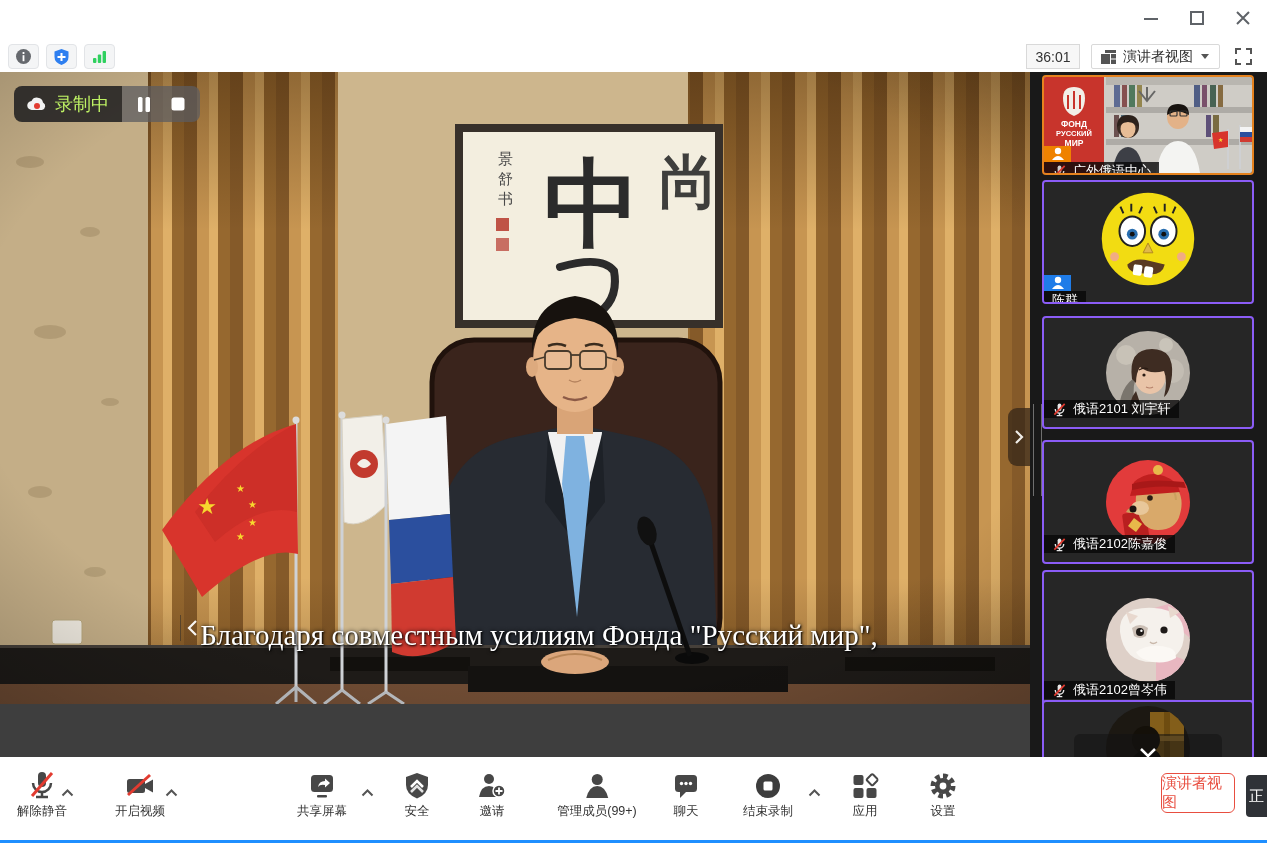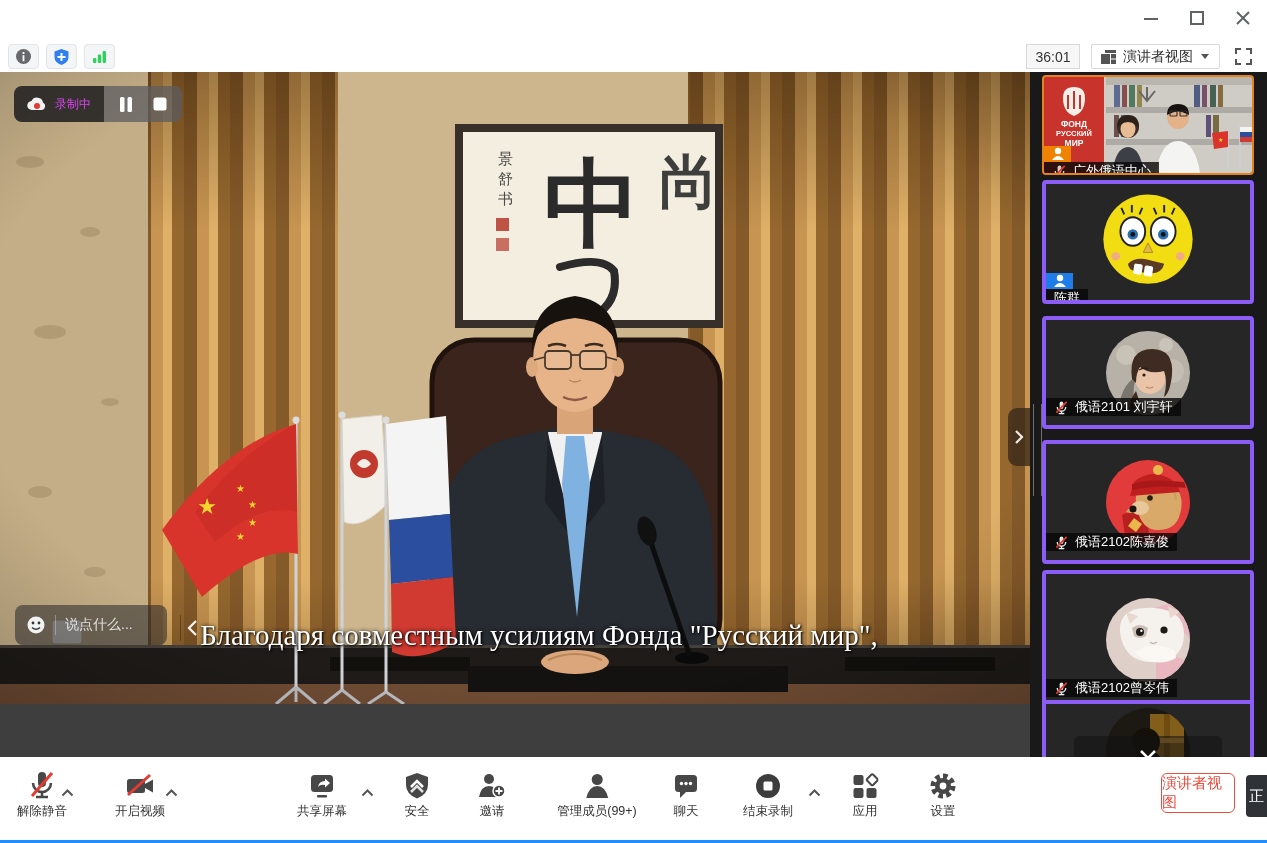--- a/index.html
+++ b/index.html
@@ -29,21 +29,21 @@
   .fs-btn { width:24px; height:24px; display:flex; align-items:center; justify-content:center; }
 
   
   .main-video { position:absolute; left:0; top:72px; width:1030px; height:632px;
     background:#000; overflow:hidden; }
   .letterbox { position:absolute; left:0; top:704px; width:1030px; height:53px; background:#3e3e3e; }
 
   .rec-pill { position:absolute; left:14px; top:14px; height:36px; display:flex;
     border-radius:8px; overflow:hidden; }
   .rec-left { background:rgba(28,28,30,0.85); display:flex; align-items:center; gap:8px; padding:0 13px; }
-  .rec-label { color:#d946ef; font-size:12px; }
+  .rec-label { color:#bef264; font-size:18px; }
   .rec-right { background:rgba(92,92,96,0.75); display:flex; align-items:center; gap:2px; padding:0 6px; }
   .rec-btn { width:32px; height:28px; display:flex; align-items:center; justify-content:center;
     border-radius:4px; }
 
   .subtitle { position:absolute; left:0; right:0; bottom:52px; text-align:center;
     font-family:"Liberation Serif", serif; font-size:29px; color:#fff;
     text-shadow:0 0 4px rgba(0,0,0,.9), 1px 1px 2px rgba(0,0,0,.9); pointer-events:none;padding-left:48px; }
 
   .chat-pill { position:absolute; left:15px; bottom:59px; width:152px; height:40px;
     background:rgba(38,38,42,0.55); border-radius:8px; display:flex; align-items:center;
@@ -56,21 +56,21 @@
   .collapse-handle { position:absolute; right:0; top:336px; width:22px; height:58px;
     background:rgba(56,40,24,0.78); border-radius:9px 0 0 9px; display:flex;
     align-items:center; justify-content:center; }
 
   
   .sidebar { position:absolute; left:1030px; top:72px; width:237px; height:685px;
     background:#191919; overflow:hidden; }
   .drag-lines { position:absolute; left:3px; top:332px; width:9px; height:92px;
     border-left:1px solid #6f6f6f; border-right:1px solid #6f6f6f; }
   .tile { position:absolute; left:12px; width:212px; background:#262626;
-    border:4px solid #8b5cf6; border-radius:4px; overflow:hidden; }
+    border:2px solid #8b5cf6; border-radius:4px; overflow:hidden; }
   .tile svg.fill { position:absolute; left:0; top:0; width:100%; height:100%; }
   .tile-label { position:absolute; left:0; bottom:0; display:flex; align-items:stretch; height:27px;flex-direction:column; }
   .badge { width:27px; display:flex; align-items:center; justify-content:center; }
   .label-text { background:rgba(8,8,8,0.8); display:flex; align-items:center; gap:6px;
     padding:0 8px; color:#fff; font-size:13px; white-space:nowrap; }
   .t1 { top:3px; height:100px; border:2px solid #e5821e; }
   .t2 { top:108px; height:124px; }
   .t3 { top:244px; height:113px;text-align:center; }
   .t4 { top:368px; height:124px; }
   .t5 { top:498px; height:140px; }
@@ -308,30 +308,20 @@
           <rect x="0.5" y="0.5" width="13" height="13" rx="2.5" fill="#fff"></rect>
         </svg>
       </div>
     </div>
   </div>
 
   
   <div class="subtitle">Благодаря совместным усилиям Фонда "Русский мир",</div>
 
   
-  <div class="chat-pill">
-    <svg width="20" height="20" viewBox="0 0 20 20">
-      <circle cx="10" cy="10" r="8.5" fill="#f2f2f2"></circle>
-      <circle cx="7" cy="8" r="1.4" fill="#33343a"></circle>
-      <circle cx="13" cy="8" r="1.4" fill="#33343a"></circle>
-      <path d="M6,12.5 q4,3.5 8,0" stroke="#33343a" stroke-width="1.6" fill="none"></path>
-    </svg>
-    <span class="chat-div"></span>
-    <span class="chat-ph">说点什么...</span>
-  </div>
   <div class="chat-collapse">
     <span class="bar"></span>
     <svg width="11" height="18" viewBox="0 0 11 18">
       <polyline points="9,2 2,9 9,16" fill="none" stroke="rgba(255,255,255,0.95)" stroke-width="2.2"></polyline>
     </svg>
   </div>
 
   
   <div class="collapse-handle">
     <svg width="10" height="16" viewBox="0 0 10 16">

